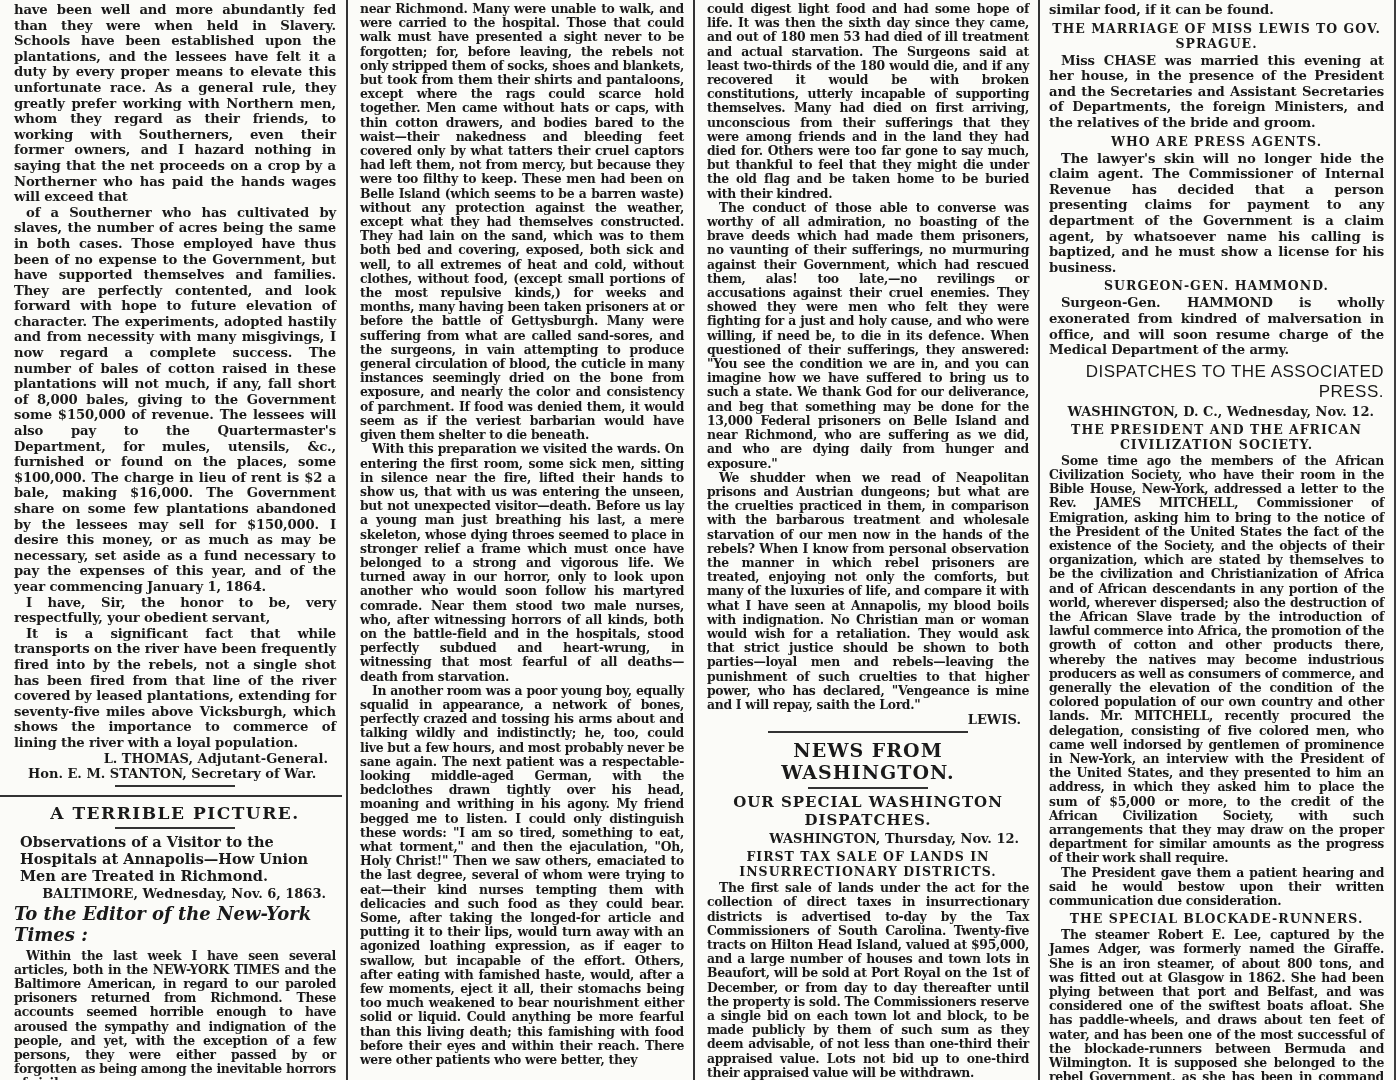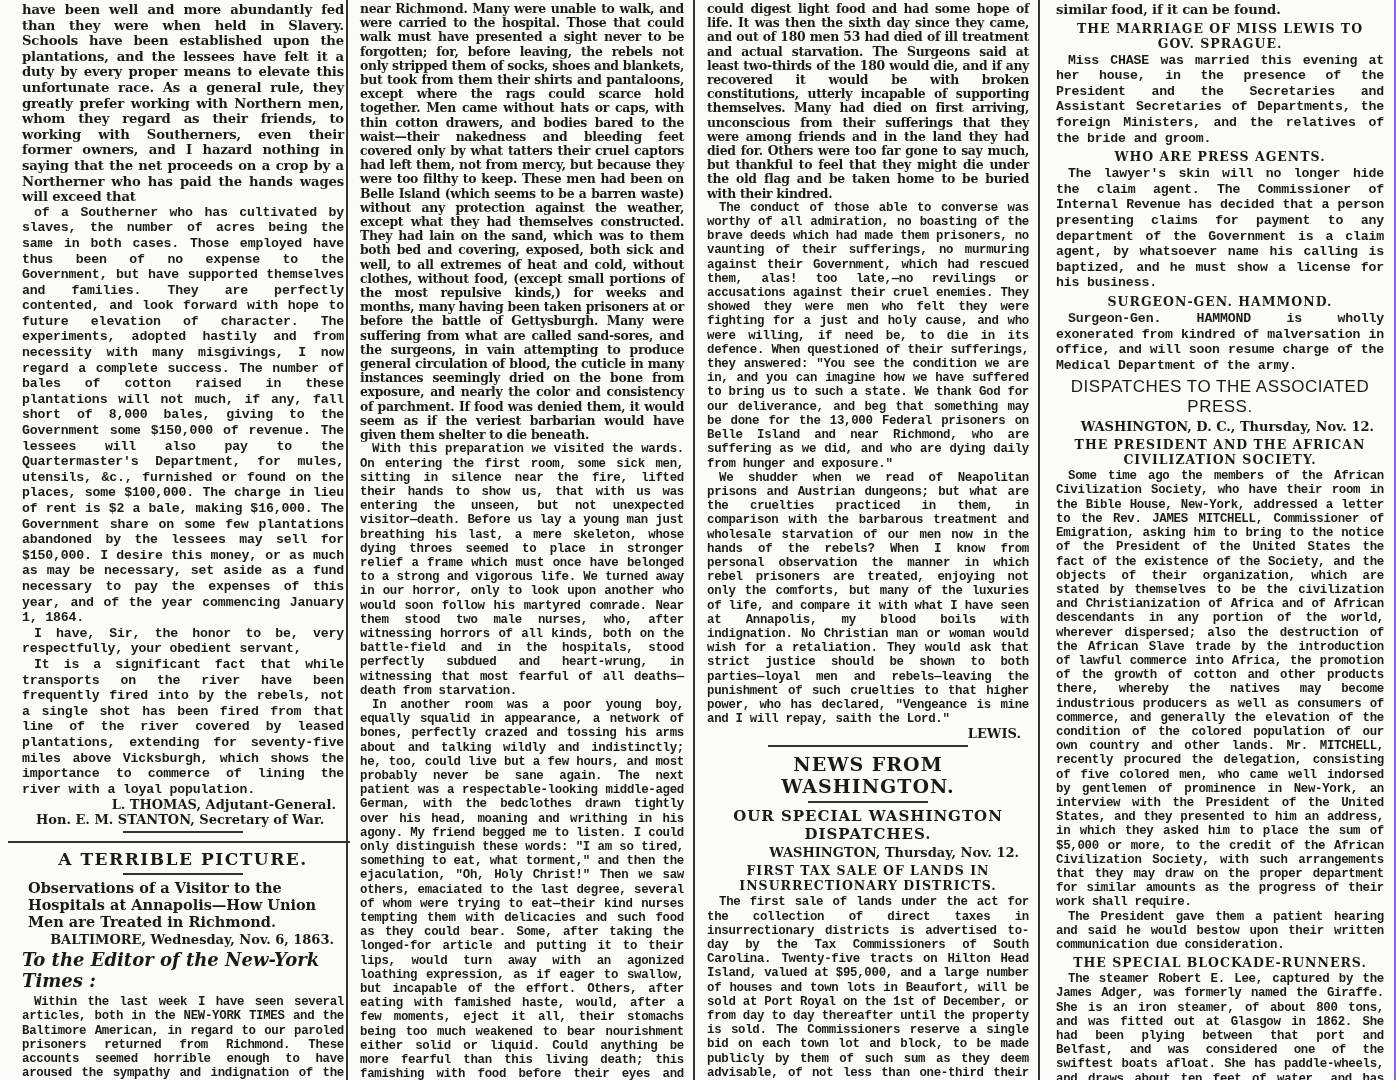--- a/index.html
+++ b/index.html
@@ -1,36 +1,36 @@
 <!DOCTYPE html>
 <html><head>
 <meta charset="utf-8">
 <style>
   html,body{margin:0;padding:0;}
   body{width:1396px;height:1080px;background:#fbfbf8;overflow:hidden;position:relative;
        font-family:"DejaVu Serif","Liberation Serif",serif;color:#1a1a1a;}
   .col{position:absolute;top:0;height:1080px;box-sizing:border-box;overflow:hidden;}
-  .c1{left:8px;width:342px;padding:2px 6px 0 14px;}
+  .c1{left:0;width:342px;padding:2px 6px 0 14px;}
   .c2{left:346px;width:344px;padding:2px 6px 0 12px;border-left:2px solid #333;}
   .c3{left:693px;width:342px;padding:2px 6px 0 12px;border-left:2px solid #333;}
-  .c4{left:1038px;width:358px;padding:2px 10px 0 16px;border-left:2px solid #333;border-right:2px solid #8b5cf6;}
+  .c4{left:1038px;width:358px;padding:2px 10px 0 9px;border-left:2px solid #333;border-right:2px solid #404040;}
   p{margin:0;font-size:13.2px;line-height:15.6px;text-align:justify;font-weight:bold;letter-spacing:-0.15px;}
-  p.ind{text-indent:12px;font-family:Liberation Mono, monospace;}
+  p.ind{text-indent:12px;}
   p.dense{font-size:12.4px;line-height:14.2px;letter-spacing:-0.3px;}
   .head{text-align:center;font-weight:bold;font-size:12.5px;letter-spacing:1px;margin:3px 0 2px;}
   .bighead{text-align:center;font-weight:bold;font-size:17px;letter-spacing:1.5px;margin:6px 0 2px;}
   .subhead{font-weight:bold;font-size:14.5px;line-height:17px;margin:4px 0 2px 6px;}
   .dateline{text-align:right;font-size:13px;font-weight:bold;margin:2px 10px 2px 0;}
   .salutation{font-style:italic;font-size:18px;font-weight:bold;}
   .sig{text-align:right;font-size:13px;font-weight:bold;margin-right:8px;}
   .rule{width:120px;height:2px;background:#333;margin:4px auto;}
   .rule.long{width:200px;}
   .boxtop{border-top:2px solid #333;margin:8px -6px 0 -14px;}
   .washhead{text-align:center;font-weight:bold;font-size:19px;letter-spacing:1px;margin:6px 0 0;}
-  .assoc{text-align:center;font-size:17px;letter-spacing:0.5px;margin:4px 0 2px;font-family:"Liberation Sans",sans-serif;}
+  .assoc{text-align:right;font-size:17px;letter-spacing:0.5px;margin:4px 0 2px;font-family:"Liberation Sans",sans-serif;}
 </style>
 </head>
 <body>
 
 <div class="col c1">
   <p>have been well and more abundantly fed than they were when held in Slavery. Schools have been established upon the plantations, and the lessees have felt it a duty by every proper means to elevate this unfortunate race. As a general rule, they greatly prefer working with Northern men, whom they regard as their friends, to working with Southerners, even their former owners, and I hazard nothing in saying that the net proceeds on a crop by a Northerner who has paid the hands wages will exceed that</p>
   <p class="ind">of a Southerner who has cultivated by slaves, the number of acres being the same in both cases. Those employed have thus been of no expense to the Government, but have supported themselves and families. They are perfectly contented, and look forward with hope to future elevation of character. The experiments, adopted hastily and from necessity with many misgivings, I now regard a complete success. The number of bales of cotton raised in these plantations will not much, if any, fall short of 8,000 bales, giving to the Government some $150,000 of revenue. The lessees will also pay to the Quartermaster's Department, for mules, utensils, &amp;c., furnished or found on the places, some $100,000. The charge in lieu of rent is $2 a bale, making $16,000. The Government share on some few plantations abandoned by the lessees may sell for $150,000. I desire this money, or as much as may be necessary, set aside as a fund necessary to pay the expenses of this year, and of the year commencing January 1, 1864.</p>
   <p class="ind">I have, Sir, the honor to be, very respectfully, your obedient servant,</p>
   <p class="ind">It is a significant fact that while transports on the river have been frequently fired into by the rebels, not a single shot has been fired from that line of the river covered by leased plantations, extending for seventy-five miles above Vicksburgh, which shows the importance to commerce of lining the river with a loyal population.</p>
   <div class="sig">L. THOMAS, Adjutant-General.</div>
@@ -70,20 +70,20 @@
 
 <div class="col c4">
   <p>similar food, if it can be found.</p>
   <div class="head">THE MARRIAGE OF MISS LEWIS TO GOV. SPRAGUE.</div>
   <p class="ind">Miss CHASE was married this evening at her house, in the presence of the President and the Secretaries and Assistant Secretaries of Departments, the foreign Ministers, and the relatives of the bride and groom.</p>
   <div class="head">WHO ARE PRESS AGENTS.</div>
   <p class="ind">The lawyer's skin will no longer hide the claim agent. The Commissioner of Internal Revenue has decided that a person presenting claims for payment to any department of the Government is a claim agent, by whatsoever name his calling is baptized, and he must show a license for his business.</p>
   <div class="head">SURGEON-GEN. HAMMOND.</div>
   <p class="ind">Surgeon-Gen. HAMMOND is wholly exonerated from kindred of malversation in office, and will soon resume charge of the Medical Department of the army.</p>
   <div class="assoc">DISPATCHES TO THE ASSOCIATED PRESS.</div>
-  <div class="dateline">WASHINGTON, D. C., Thursday, Nov. 12.</div>
+  <div class="dateline">WASHINGTON, D. C., Wednesday, Nov. 12.</div>
   <div class="head">THE PRESIDENT AND THE AFRICAN CIVILIZATION SOCIETY.</div>
   <p class="ind dense">Some time ago the members of the African Civilization Society, who have their room in the Bible House, New-York, addressed a letter to the Rev. JAMES MITCHELL, Commissioner of Emigration, asking him to bring to the notice of the President of the United States the fact of the existence of the Society, and the objects of their organization, which are stated by themselves to be the civilization and Christianization of Africa and of African descendants in any portion of the world, wherever dispersed; also the destruction of the African Slave trade by the introduction of lawful commerce into Africa, the promotion of the growth of cotton and other products there, whereby the natives may become industrious producers as well as consumers of commerce, and generally the elevation of the condition of the colored population of our own country and other lands. Mr. MITCHELL, recently procured the delegation, consisting of five colored men, who came well indorsed by gentlemen of prominence in New-York, an interview with the President of the United States, and they presented to him an address, in which they asked him to place the sum of $5,000 or more, to the credit of the African Civilization Society, with such arrangements that they may draw on the proper department for similar amounts as the progress of their work shall require.</p>
   <p class="ind dense">The President gave them a patient hearing and said he would bestow upon their written communication due consideration.</p>
   <div class="head">THE SPECIAL BLOCKADE-RUNNERS.</div>
   <p class="ind dense">The steamer Robert E. Lee, captured by the James Adger, was formerly named the Giraffe. She is an iron steamer, of about 800 tons, and was fitted out at Glasgow in 1862. She had been plying between that port and Belfast, and was considered one of the swiftest boats afloat. She has paddle-wheels, and draws about ten feet of water, and has been one of the most successful of the blockade-runners between Bermuda and Wilmington. It is supposed she belonged to the rebel Government, as she has been in command of rebel navy officers.</p>
 
 </div>
 
 </body></html>

